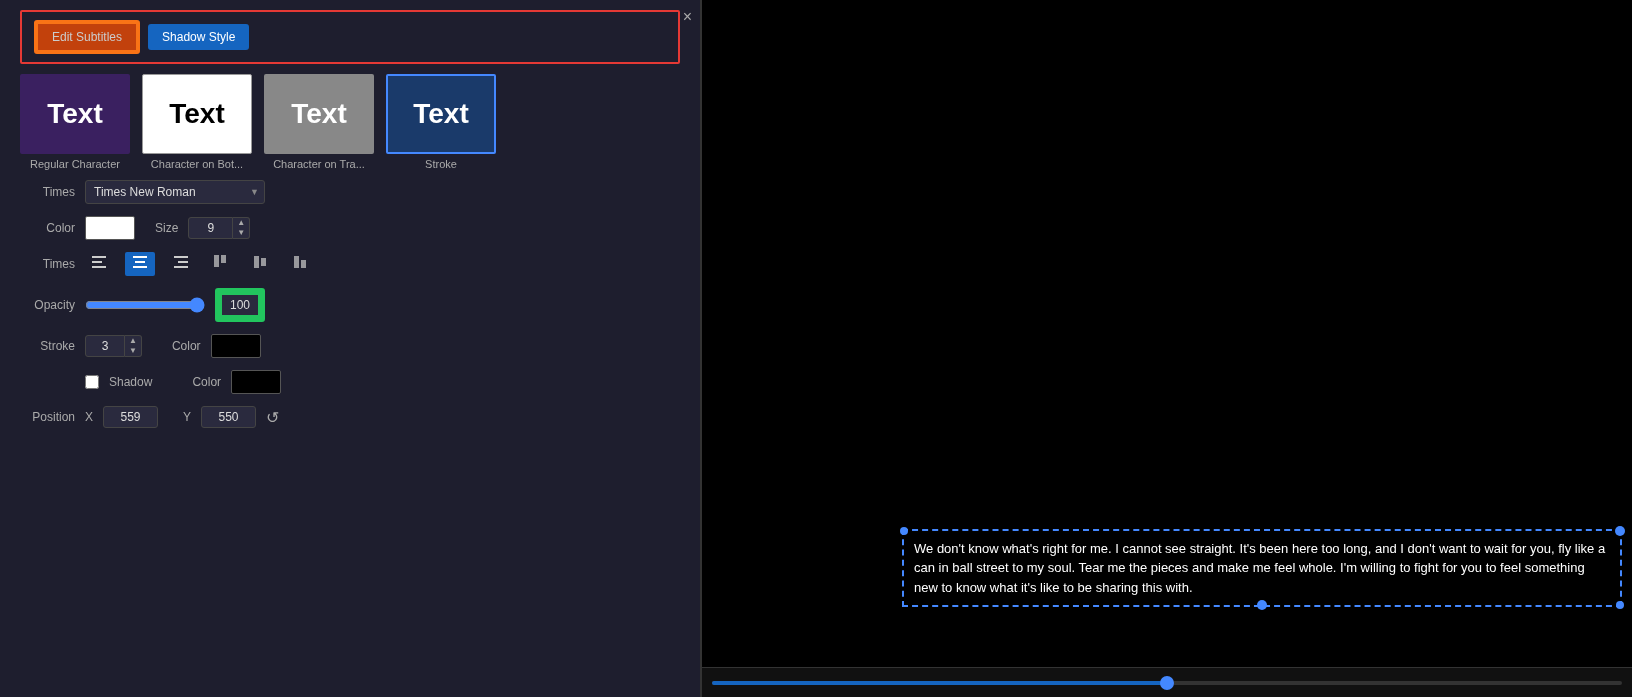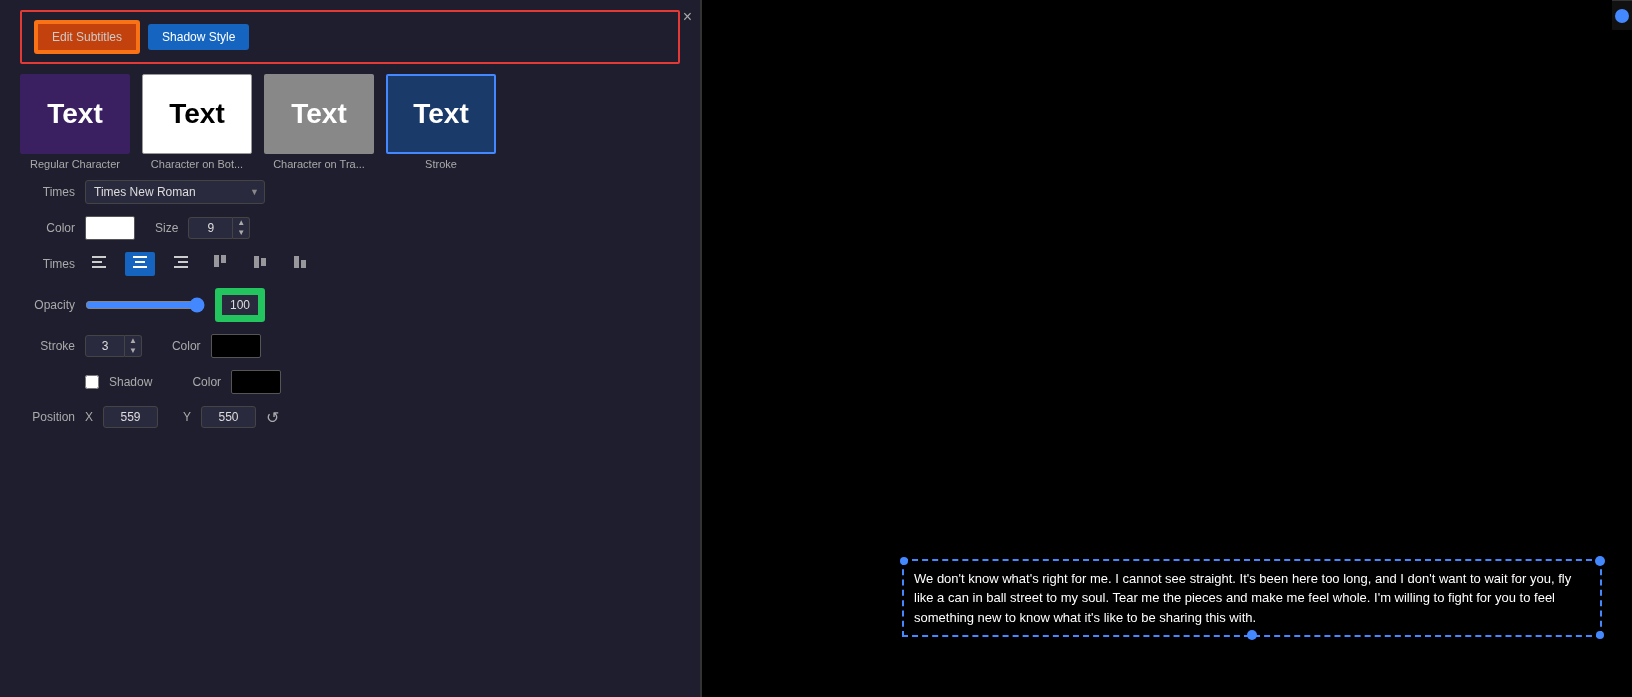--- a/index.html
+++ b/index.html
@@ -298,21 +298,21 @@
       font-size: 16px;
       cursor: pointer;
     }
 
     
     .right-panel {
       flex: 1;
       background: #000;
       position: relative;
       display: flex;
-      flex-direction: row;
+      flex-direction: column;
     }
 
     .video-area {
       flex: 1;
       background: #000;
       position: relative;
     }
 
     
     .subtitle-box {

